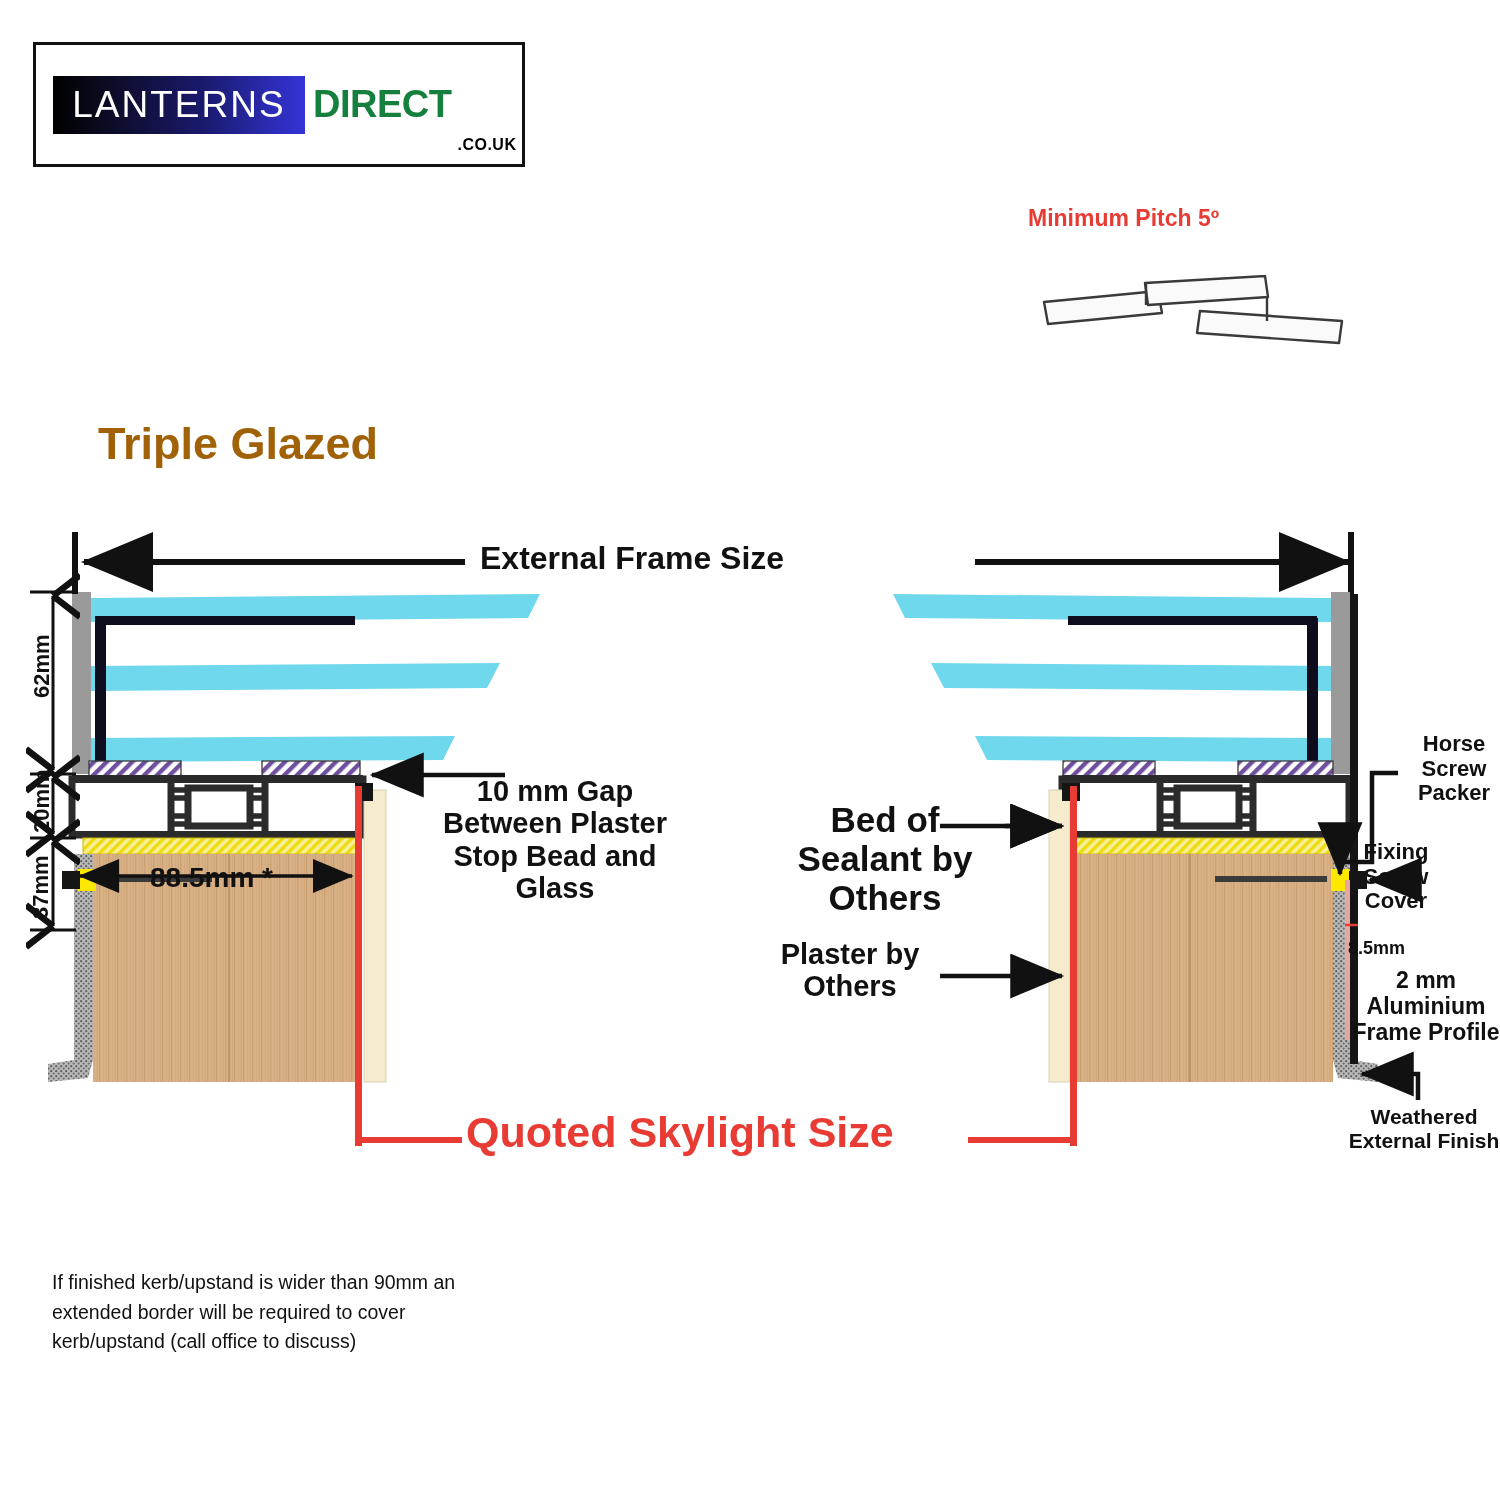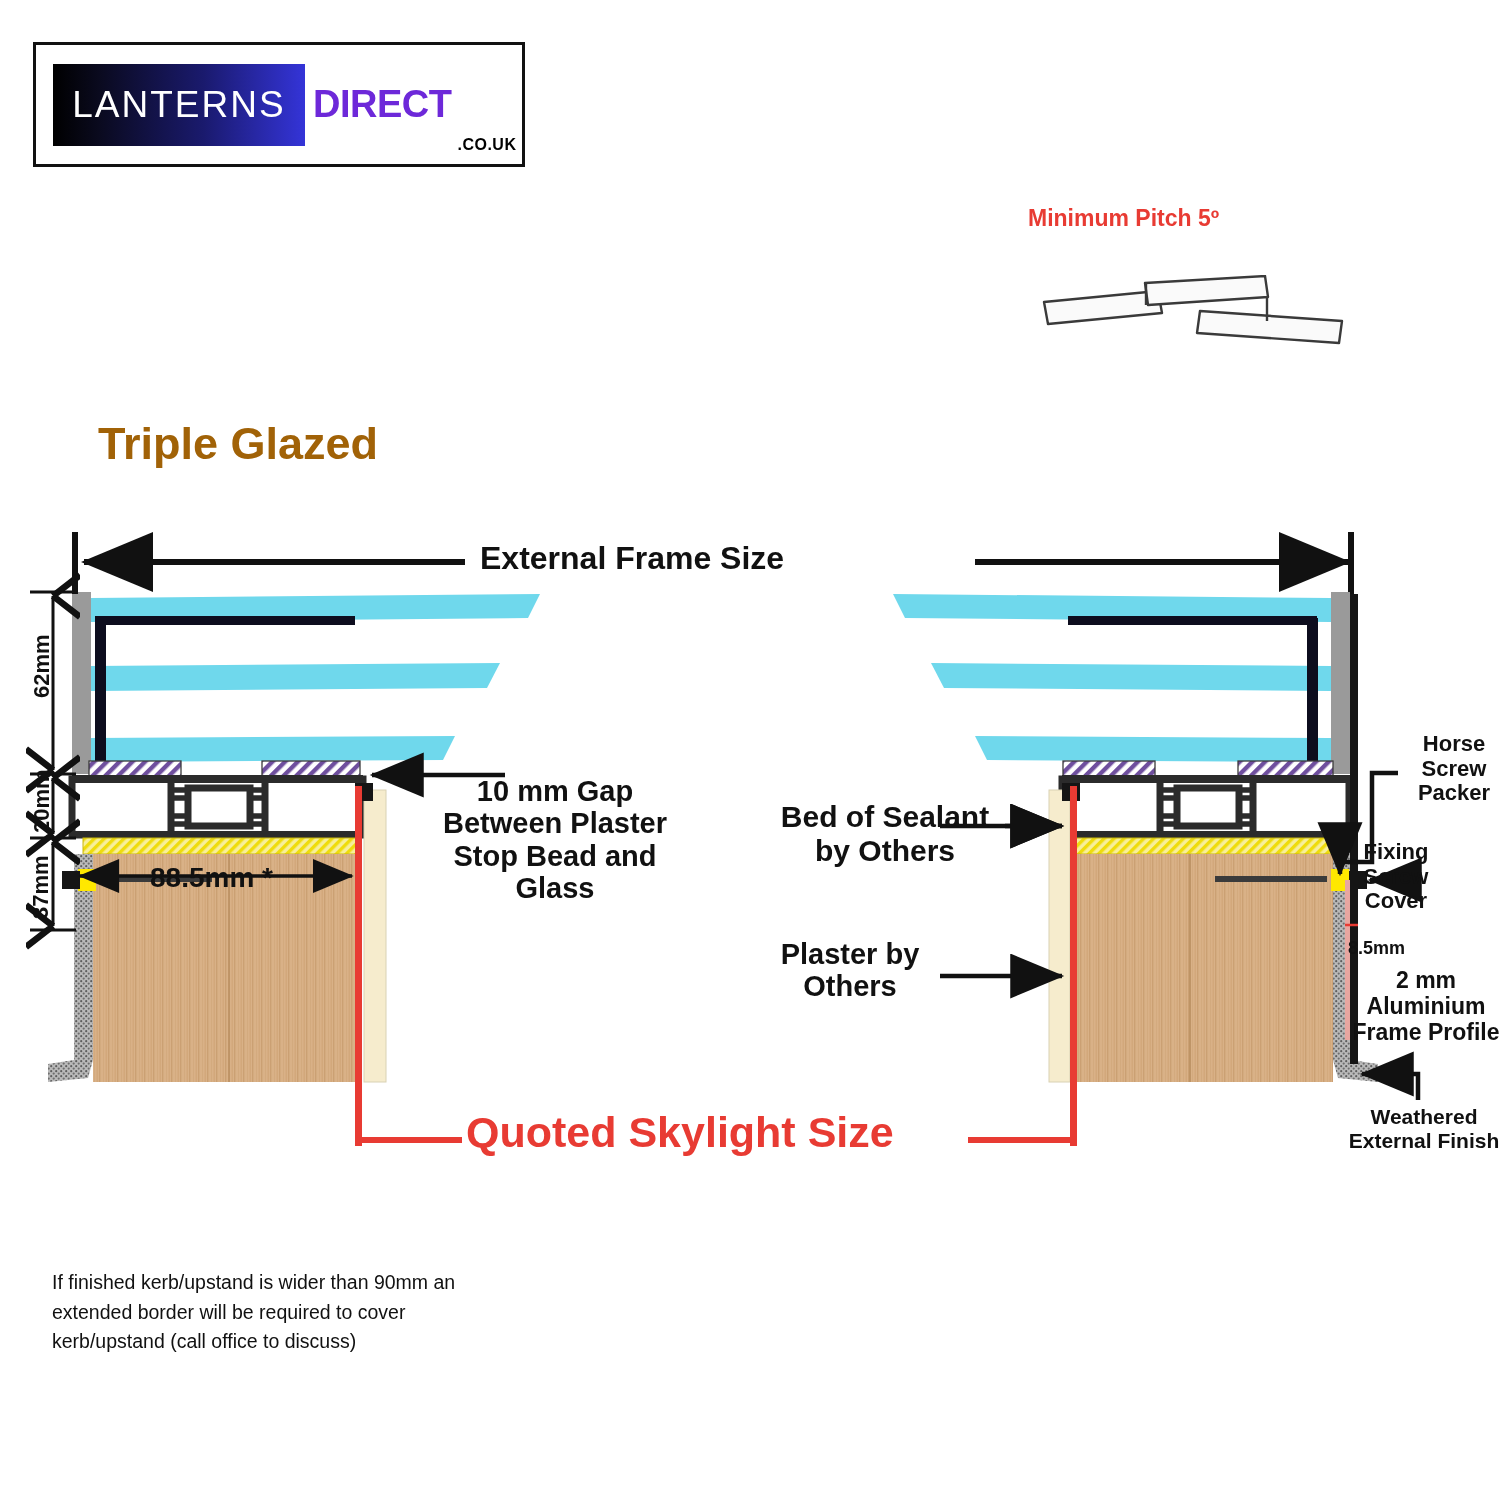--- a/index.html
+++ b/index.html
@@ -4,26 +4,26 @@
 <style>
   html,body{margin:0;padding:0;background:#fff;}
   body{width:1500px;height:1500px;position:relative;overflow:hidden;
        font-family:"Liberation Sans",sans-serif;color:#111;}
   .abs{position:absolute;}
 
   
   #logo-box{left:33px;top:42px;width:492px;height:125px;
             background:#fff;border:3px solid #111;box-sizing:border-box;
             display:flex;align-items:center;}
-  #logo-grad{margin-left:17px;height:82px;width:252px;
+  #logo-grad{margin-left:17px;height:58px;width:252px;
              background:linear-gradient(90deg,#000 0%,#0a0a1e 18%,#1a1a6e 60%,#3434d8 100%);
              display:flex;align-items:center;justify-content:center;}
   #logo-lanterns{color:#fff;font-size:37px;font-weight:400;letter-spacing:2px;
                  font-family:"Liberation Sans",sans-serif;}
-  #logo-direct{color:#6d28d9;font-size:38px;font-weight:bold;letter-spacing:-0.5px;margin-left:8px;}
+  #logo-direct{color:#15803d;font-size:38px;font-weight:bold;letter-spacing:-0.5px;margin-left:8px;}
   #logo-couk{color:#000000;font-size:16px;font-weight:bold;letter-spacing:0.5px;
              margin-left:6px;align-self:flex-end;padding-bottom:10px;}
 
   
   #pitch-title{left:1028px;top:205px;font-size:23px;font-weight:bold;color:#e83b33;
                white-space:nowrap;}
   #pitch-sketch{left:1040px;top:275px;width:310px;height:95px;}
   #triple-title{left:98px;top:418px;font-size:45px;font-weight:bold;color:#a16207;white-space:nowrap;}
   #efs-title{left:480px;top:540px;font-size:32px;font-weight:bold;color:#111;white-space:nowrap;}
 
@@ -34,21 +34,21 @@
   .lbl{position:absolute;font-weight:bold;color:#111;text-align:center;line-height:1.12;}
   .vlbl{position:absolute;font-weight:bold;color:#111;
         transform-origin:center center;white-space:nowrap;}
 
   #lbl-62{left:12px;top:655px;width:60px;font-size:22px;transform:rotate(-90deg);text-align:center;}
   #lbl-20{left:12px;top:790px;width:60px;font-size:22px;transform:rotate(-90deg);text-align:center;}
   #lbl-37{left:10px;top:875px;width:62px;font-size:22px;transform:rotate(-90deg);text-align:center;}
   #lbl-885{left:150px;top:862px;font-size:28px;font-weight:bold;white-space:nowrap;}
 
   #lbl-gap{left:430px;top:775px;width:250px;font-size:29px;}
-  #lbl-sealant{left:770px;top:800px;width:230px;font-size:30px;}
+  #lbl-sealant{left:770px;top:800px;width:230px;font-size:35px;}
   #lbl-plaster{left:760px;top:938px;width:180px;font-size:29px;}
 
   #lbl-horse{left:1408px;top:732px;width:92px;font-size:22px;}
   #lbl-fixing{left:1348px;top:840px;width:96px;font-size:22px;}
   #lbl-85{left:1348px;top:938px;font-size:18px;font-weight:bold;white-space:nowrap;}
   #lbl-alu{left:1352px;top:968px;width:148px;font-size:23px;}
   #lbl-weather{left:1348px;top:1105px;width:152px;font-size:21px;}
 
   #lbl-quoted{left:466px;top:1108px;font-size:43px;font-weight:bold;color:#e83b33;white-space:nowrap;}
 

